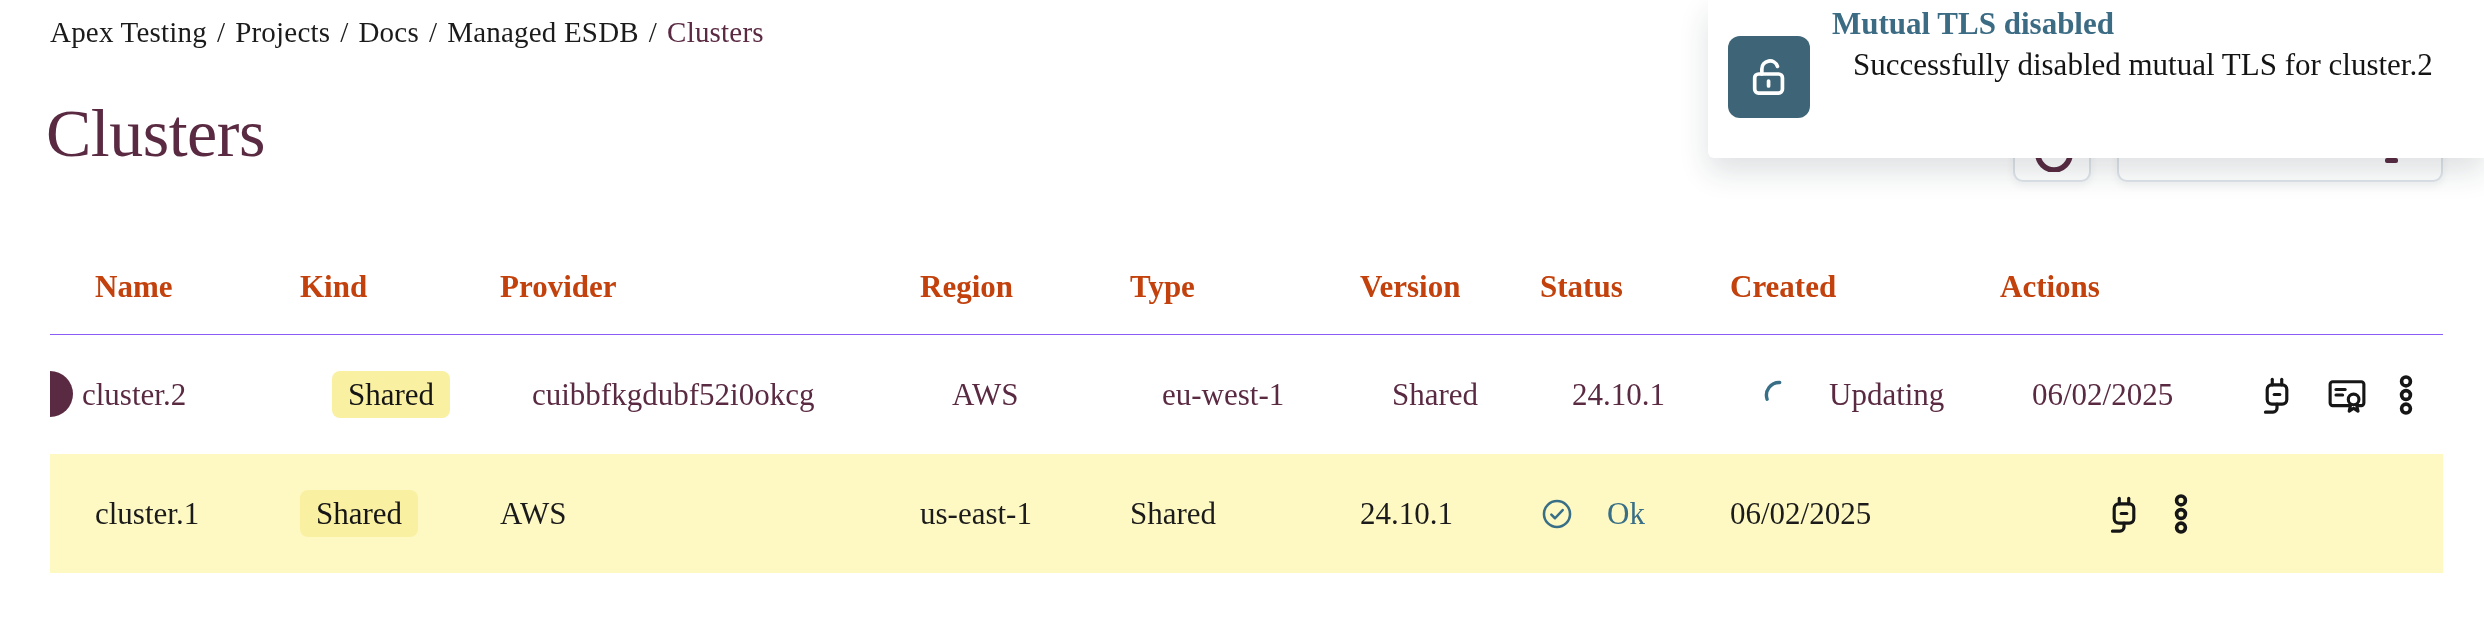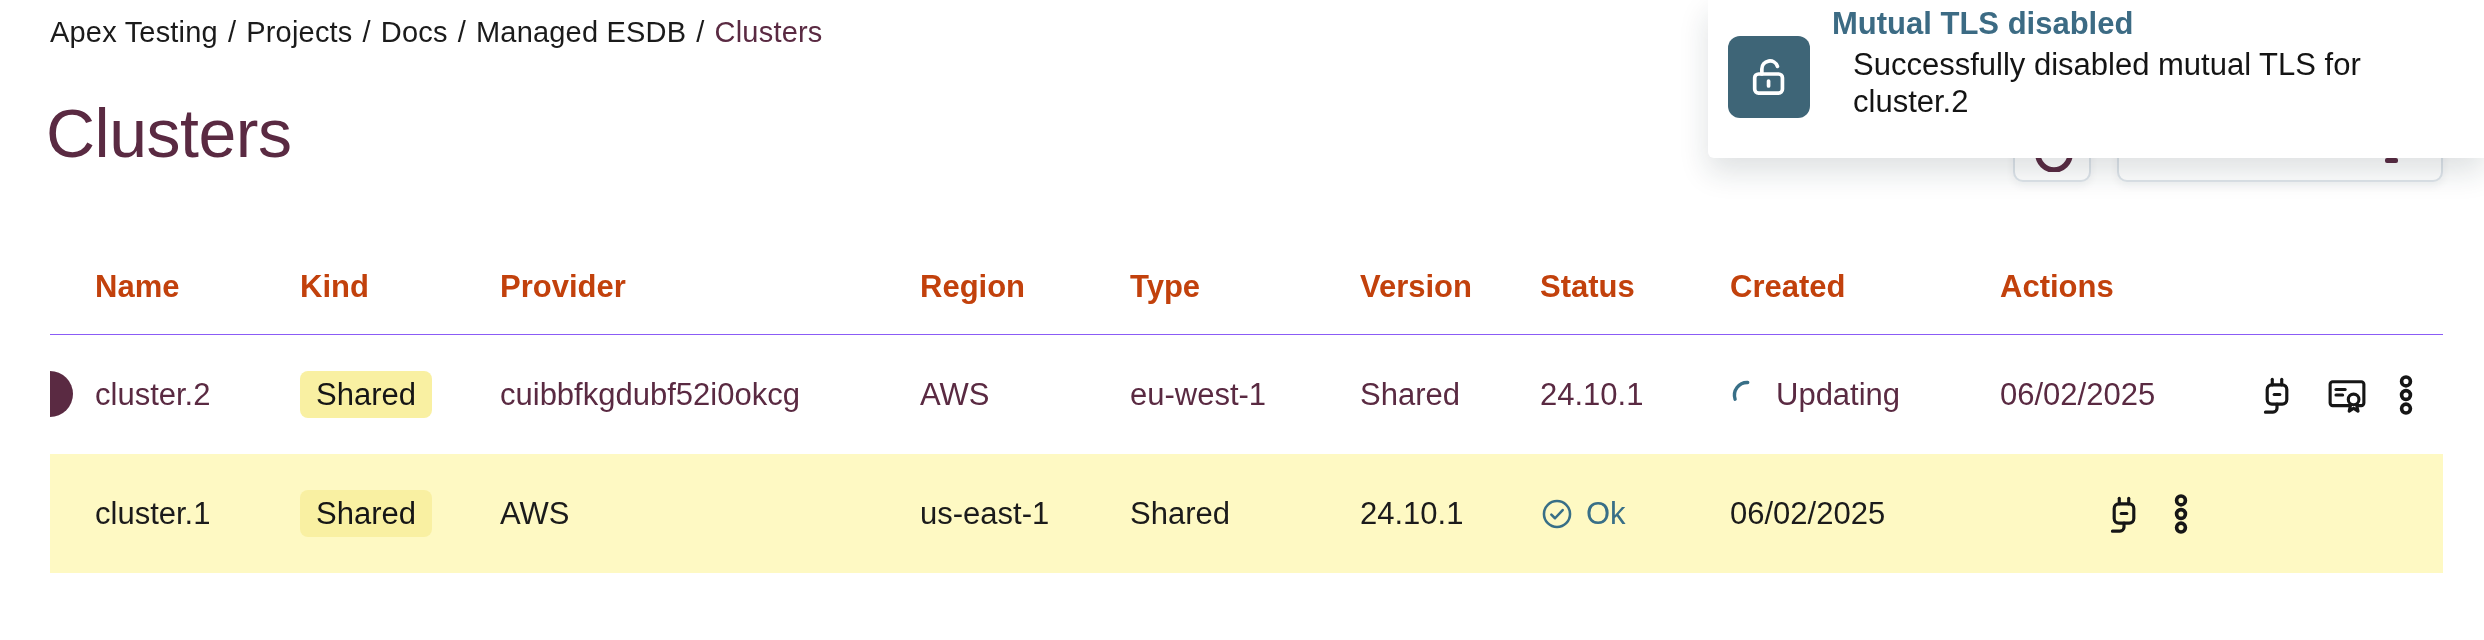--- a/index.html
+++ b/index.html
@@ -1,17 +1,17 @@
 <!DOCTYPE html>
 <html><head>
 <meta charset="utf-8">
 <style>
   html,body{margin:0;padding:0;background:#fff;}
   .screen{position:relative;width:2484px;height:640px;overflow:hidden;background:#ffffff;
-          font-family:Liberation Sans, sans-serif;color:#1b1b1b;}
+          font-family:Liberation Serif, serif;color:#1b1b1b;}
 
   
   .breadcrumb{position:absolute;left:50px;top:16px;font-size:29px;letter-spacing:.2px;}
   .breadcrumb .crumb{color:#1b1b1b;cursor:pointer;}
   .breadcrumb .sep{color:#1b1b1b;margin:0 10px;}
   .breadcrumb .crumb.current{color:#5a2a42;}
 
   
   .page-title{position:absolute;left:46px;top:48px;font-size:68px;font-weight:400;
               color:#5a2a42;letter-spacing:-.5px;}
@@ -34,24 +34,24 @@
 
   
   .table{position:absolute;left:50px;top:240px;width:2393px;}
   .tr{display:grid;grid-template-columns:250px 200px 420px 210px 230px 180px 190px 270px 225px 218px;
       align-items:center;}
   .thead{height:94px;border-bottom:1px solid #8b5cf6;font-weight:bold;font-size:31px;color:#c2410c;}
   .row{height:119px;font-size:31px;color:#1b1b1b;position:relative;}
   .row.stripe{background:#fef9c3;}
   .cell{white-space:nowrap;}
   .cell.name{padding-left:45px;}
-  .accent .cell, .accent .cell.name{color:#5a2a42;}
+  .accent .cell, .accent .cell.name{color:#5a2a42;padding-left:32px;}
   .badge{display:inline-block;background:#f9f0a2;color:#151515;border-radius:8px;
          padding:8px 16px;font-size:31px;line-height:1;}
-  .status-cell{display:flex;align-items:center;gap:12px;color:#386f87;text-align:center;}
+  .status-cell{display:flex;align-items:center;gap:33px;color:#386f87;text-align:center;}
   .actions-cell{display:flex;align-items:center;gap:26px;}
   .actions-cell.lead{padding-left:31px;}
   .actions-cell.trail{justify-content:flex-end;padding-right:34px;}
   .icon-btn{display:flex;align-items:center;justify-content:center;cursor:pointer;background:none;border:none;padding:0;}
 
   
   .row-marker{position:absolute;left:0;top:36px;width:23px;height:46px;background:#5a2a42;
               border-radius:0 46px 46px 0;}
 </style>
 </head>

